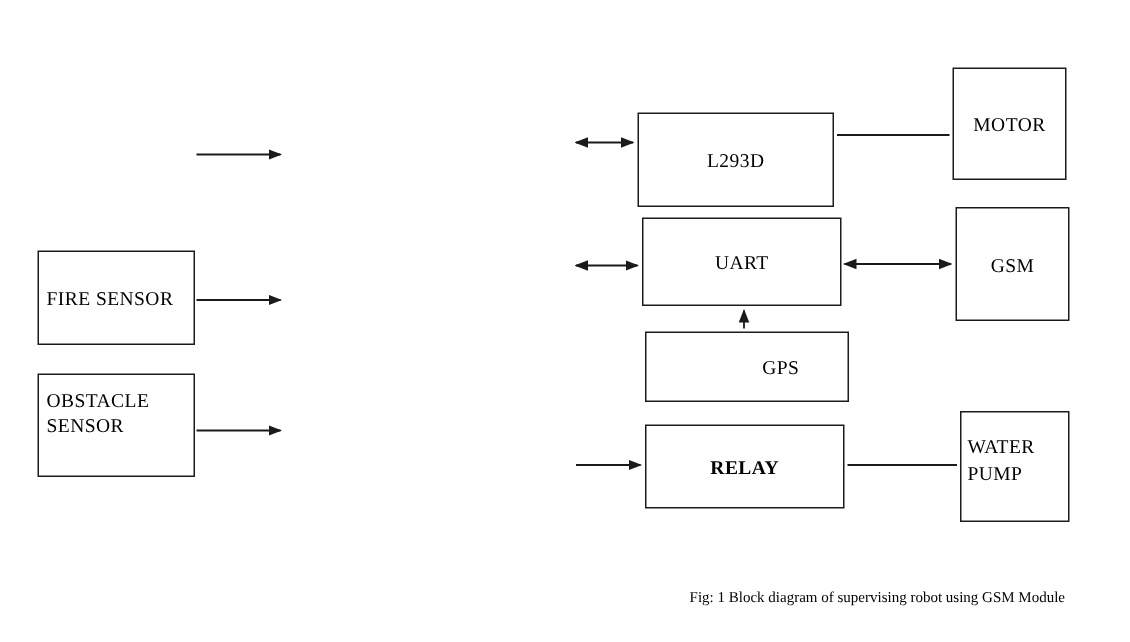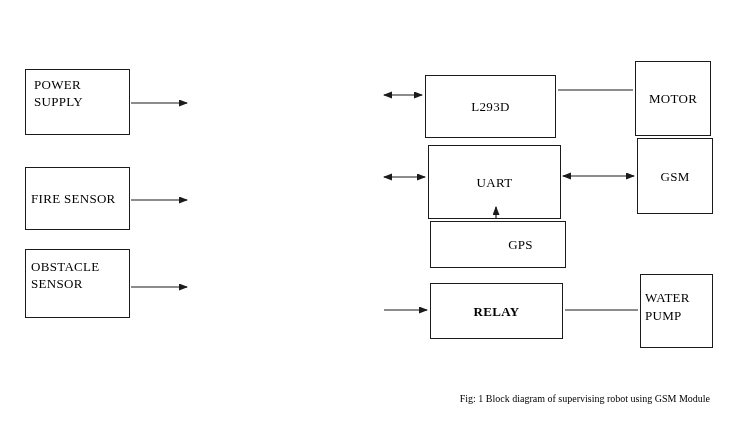--- a/index.html
+++ b/index.html
@@ -51,35 +51,32 @@
     text-align: right;
     font-size: 10px;
   }
 
   
   #power-supply   { left: 25px;  top: 69px;  width: 105px; height: 66px; padding: 6px 4px 0 8px; }
   #fire-sensor    { left: 25px;  top: 167px; width: 105px; height: 63px; padding-left: 5px; }
   #obstacle-sensor{ left: 25px;  top: 249px; width: 105px; height: 69px; padding: 8px 4px 0 5px; }
   #arm7           { left: 190px; top: 45px;  width: 192px; height: 296px; }
   #l293d          { left: 425px; top: 61px;  width: 131px; height: 63px; margin-top: 14px; }
-  #uart           { left: 428px; top: 145px; width: 133px; height: 74px; }
+  #uart           { left: 428px; top: 145px; width: 133px; height: 59px; }
   #gps            { left: 430px; top: 221px; width: 136px; height: 47px; padding-left: 45px; }
   #relay          { left: 430px; top: 283px; width: 133px; height: 56px; font-weight: bold; }
-  #motor          { left: 635px; top: 45px;  width: 76px;  height: 75px; margin-top: 16px; }
+  #motor          { left: 635px; top: 45px;  width: 76px;  height: 75px; }
   #gsm            { left: 637px; top: 138px; width: 76px;  height: 76px; }
   #water-pump     { left: 640px; top: 274px; width: 73px;  height: 74px; padding: 14px 2px 0 4px; line-height: 18px; }
 </style>
 </head>
 <body>
 
 <div class="canvas">
 
-  <div class="block" id="power-supply">
-    <span>POWER SUPPLY</span>
-  </div>
 
   <div class="block" id="obstacle-sensor">
     <span>OBSTACLE SENSOR</span>
   </div>
 
   <div class="block leftmid" id="fire-sensor">
     <span>FIRE SENSOR</span>
   </div>
 
 

